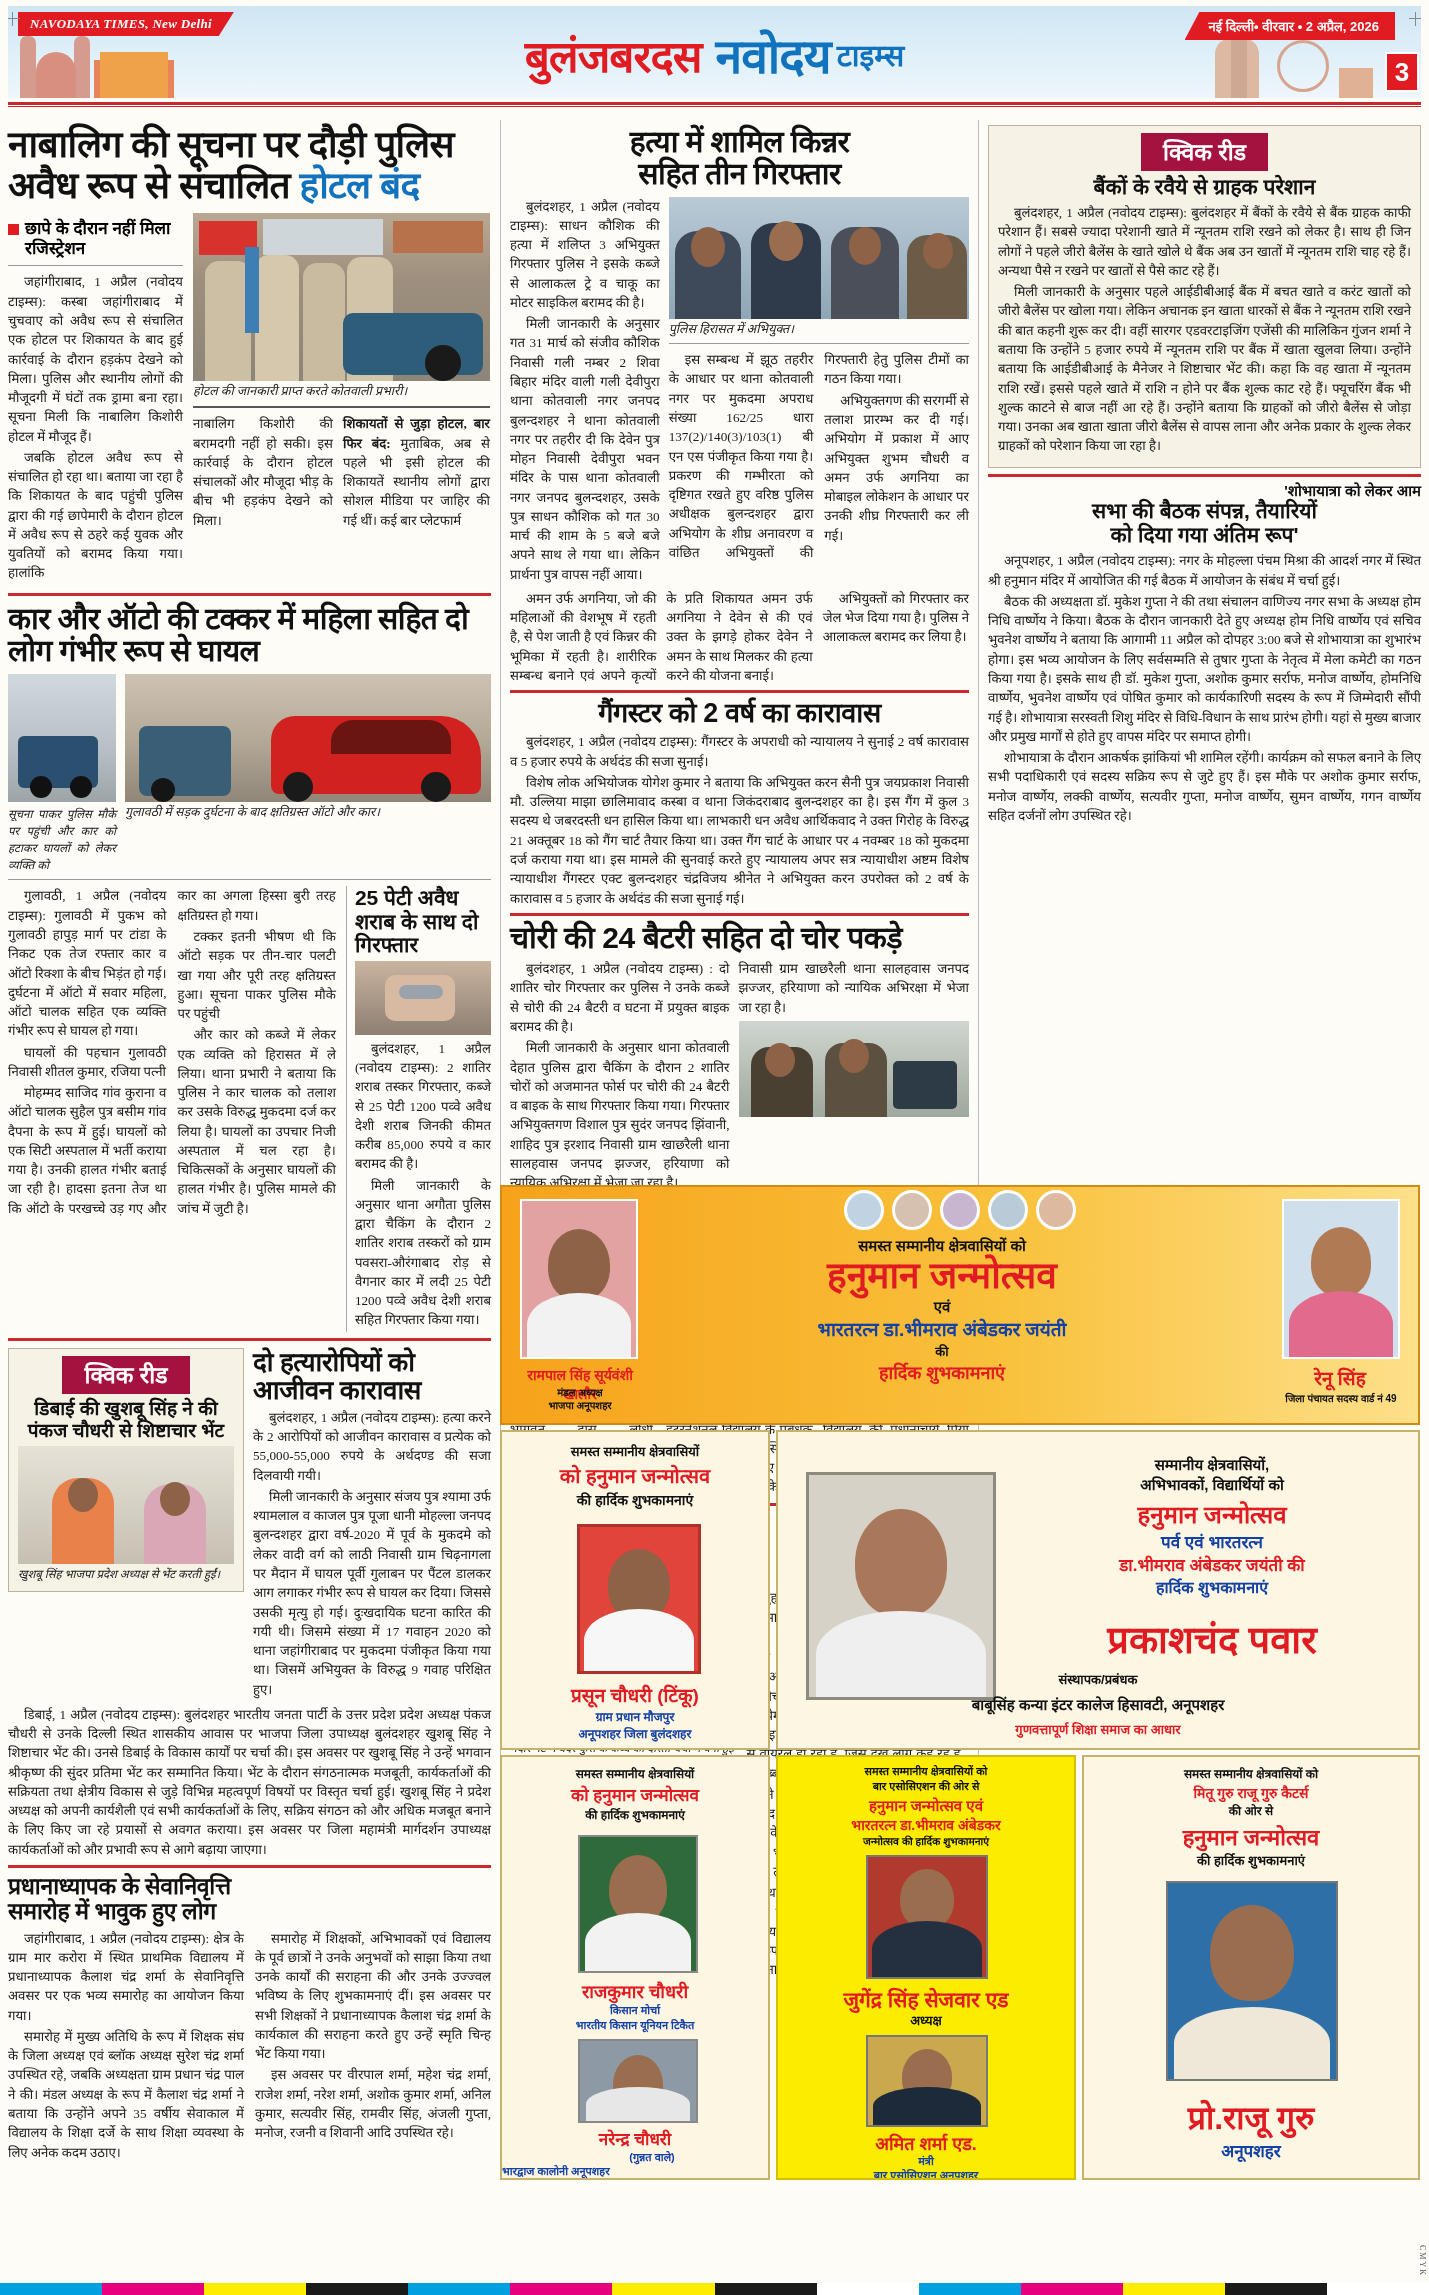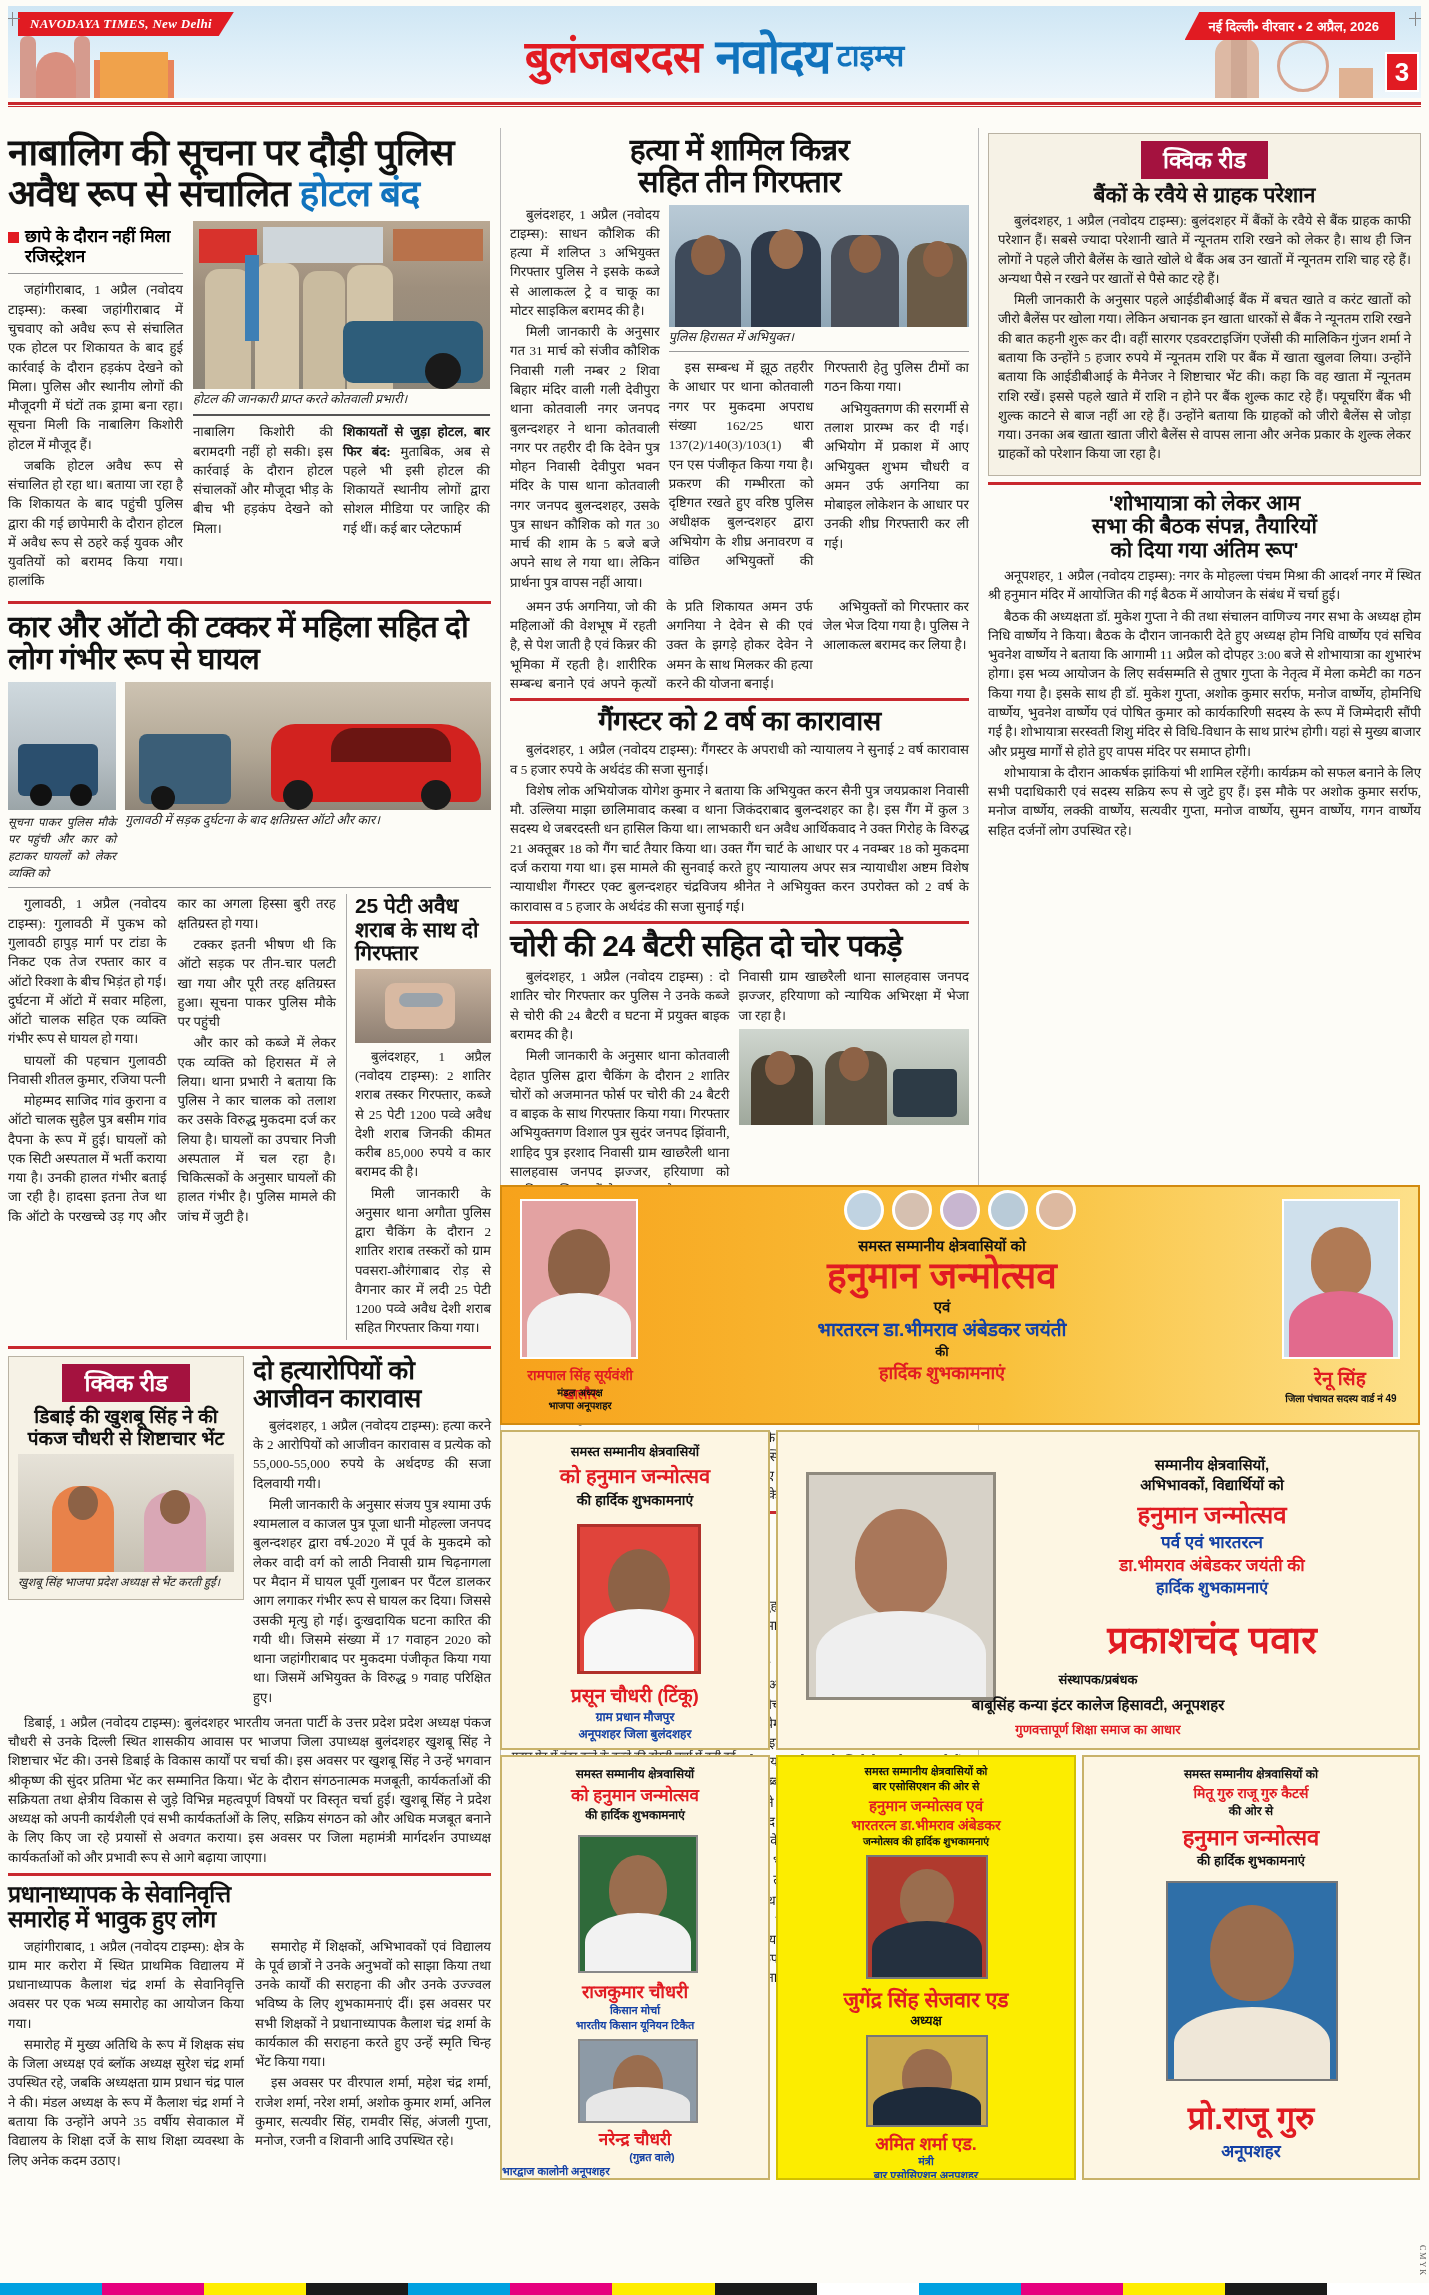--- a/index.html
+++ b/index.html
@@ -46,21 +46,21 @@
      border:2px solid #fff; font-family:"Liberation Sans",sans-serif; z-index:5;}
   .crop-mark { position:absolute; width:14px; height:14px; }
   .crop-mark:before,.crop-mark:after{content:"";position:absolute;background:#888;}
   .crop-mark:before{left:6px;top:0;width:1px;height:14px;}
   .crop-mark:after{top:6px;left:0;height:1px;width:14px;}
 
   .rule-thick { border-top:3px solid #c8282e; margin-top:4px; }
   .rule-thin  { border-top:1px solid #c8282e; margin-top:1px; }
 
   
-  .body-grid { display:flex; gap:0; margin-top:21px; }
+  .body-grid { display:flex; gap:0; margin-top:13px; }
   .colA { width:492px; padding-right:9px; }
   .colB { width:478px; padding:0 9px; border-left:1px solid #bbb; }
   .colC { width:443px; padding-left:9px; border-left:1px solid #bbb; }
 
   .hl-xl { font-size:37px; line-height:1.05; font-weight:bold; color:#111;
      font-family:"Liberation Sans",sans-serif; letter-spacing:-.7px; }
   .hl-blue { color:#1173bd; }
   .hl-lg { font-size:30px; line-height:1.06; font-weight:bold; color:#111;
      font-family:"Liberation Sans",sans-serif; letter-spacing:-.6px; }
   .hl-md { font-size:25px; line-height:1.08; font-weight:bold; color:#111;
@@ -425,21 +425,21 @@
         </div>
         <div class="hl-qr" style="font-size:21px">बैंकों के रवैये से ग्राहक परेशान</div>
         <div class="body-txt" style="margin-top:4px">
           <p>बुलंदशहर, 1 अप्रैल (नवोदय टाइम्स): बुलंदशहर में बैंकों के रवैये से बैंक ग्राहक काफी परेशान हैं। सबसे ज्यादा परेशानी खाते में न्यूनतम राशि रखने को लेकर है। साथ ही जिन लोगों ने पहले जीरो बैलेंस के खाते खोले थे बैंक अब उन खातों में न्यूनतम राशि चाह रहे हैं। अन्यथा पैसे न रखने पर खातों से पैसे काट रहे हैं।</p>
           <p>मिली जानकारी के अनुसार पहले आईडीबीआई बैंक में बचत खाते व करंट खातों को जीरो बैलेंस पर खोला गया। लेकिन अचानक इन खाता धारकों से बैंक ने न्यूनतम राशि रखने की बात कहनी शुरू कर दी। वहीं सारगर एडवरटाइजिंग एजेंसी की मालिकिन गुंजन शर्मा ने बताया कि उन्होंने 5 हजार रुपये में न्यूनतम राशि पर बैंक में खाता खुलवा लिया। उन्होंने बताया कि आईडीबीआई के मैनेजर ने शिष्टाचार भेंट की। कहा कि वह खाता में न्यूनतम राशि रखें। इससे पहले खाते में राशि न होने पर बैंक शुल्क काट रहे हैं। फ्यूचरिंग बैंक भी शुल्क काटने से बाज नहीं आ रहे हैं। उन्होंने बताया कि ग्राहकों को जीरो बैलेंस से जोड़ा गया। उनका अब खाता खाता जीरो बैलेंस से वापस लाना और अनेक प्रकार के शुल्क लेकर ग्राहकों को परेशान किया जा रहा है।</p>
         </div>
       </div>
 
       <div class="rule-thick" style="margin-top:6px"></div>
 
-      <div class="hl-sm" style="margin-top:6px;text-align:center;font-size:21px">'शोभायात्रा को लेकर आम</div>
+      <div class="hl-sm" style="margin-top:6px;text-align:right;font-size:15px">'शोभायात्रा को लेकर आम</div>
       <div class="hl-sm" style="text-align:center;font-size:21px">सभा की बैठक संपन्न, तैयारियों</div>
       <div class="hl-sm" style="text-align:center;font-size:21px">को दिया गया अंतिम रूप'</div>
       <div class="body-txt" style="margin-top:5px">
         <p>अनूपशहर, 1 अप्रैल (नवोदय टाइम्स): नगर के मोहल्ला पंचम मिश्रा की आदर्श नगर में स्थित श्री हनुमान मंदिर में आयोजित की गई बैठक में आयोजन के संबंध में चर्चा हुई।</p>
         <p>बैठक की अध्यक्षता डॉ. मुकेश गुप्ता ने की तथा संचालन वाणिज्य नगर सभा के अध्यक्ष होम निधि वार्ष्णेय ने किया। बैठक के दौरान जानकारी देते हुए अध्यक्ष होम निधि वार्ष्णेय एवं सचिव भुवनेश वार्ष्णेय ने बताया कि आगामी 11 अप्रैल को दोपहर 3:00 बजे से शोभायात्रा का शुभारंभ होगा। इस भव्य आयोजन के लिए सर्वसम्मति से तुषार गुप्ता के नेतृत्व में मेला कमेटी का गठन किया गया है। इसके साथ ही डॉ. मुकेश गुप्ता, अशोक कुमार सर्राफ, मनोज वार्ष्णेय, होमनिधि वार्ष्णेय, भुवनेश वार्ष्णेय एवं पोषित कुमार को कार्यकारिणी सदस्य के रूप में जिम्मेदारी सौंपी गई है। शोभायात्रा सरस्वती शिशु मंदिर से विधि-विधान के साथ प्रारंभ होगी। यहां से मुख्य बाजार और प्रमुख मार्गों से होते हुए वापस मंदिर पर समाप्त होगी।</p>
         <p>शोभायात्रा के दौरान आकर्षक झांकियां भी शामिल रहेंगी। कार्यक्रम को सफल बनाने के लिए सभी पदाधिकारी एवं सदस्य सक्रिय रूप से जुटे हुए हैं। इस मौके पर अशोक कुमार सर्राफ, मनोज वार्ष्णेय, लक्की वार्ष्णेय, सत्यवीर गुप्ता, मनोज वार्ष्णेय, सुमन वार्ष्णेय, गगन वार्ष्णेय सहित दर्जनों लोग उपस्थित रहे।</p>
       </div>
 
     </div>
 

